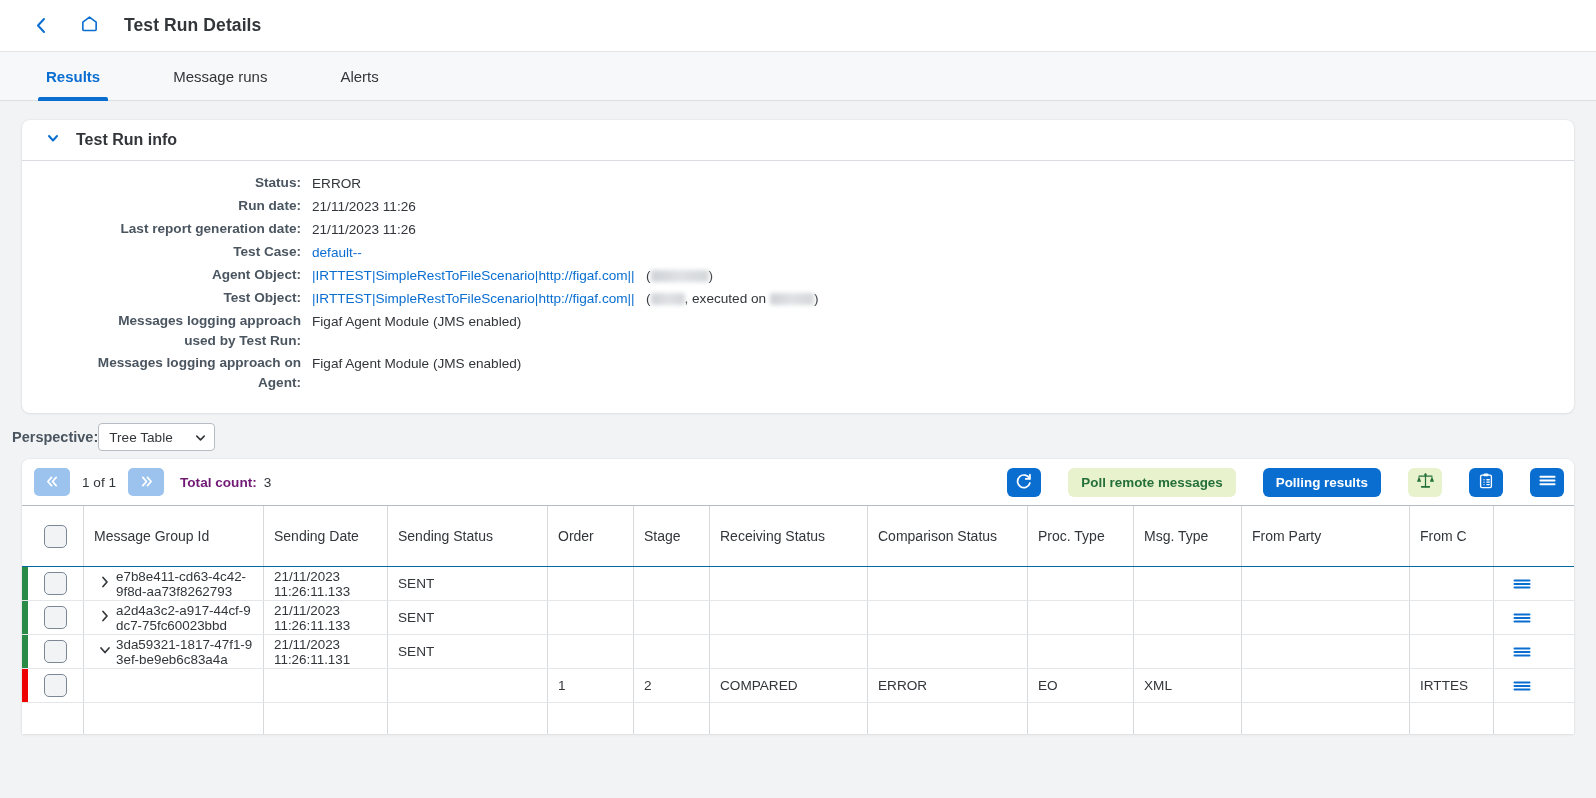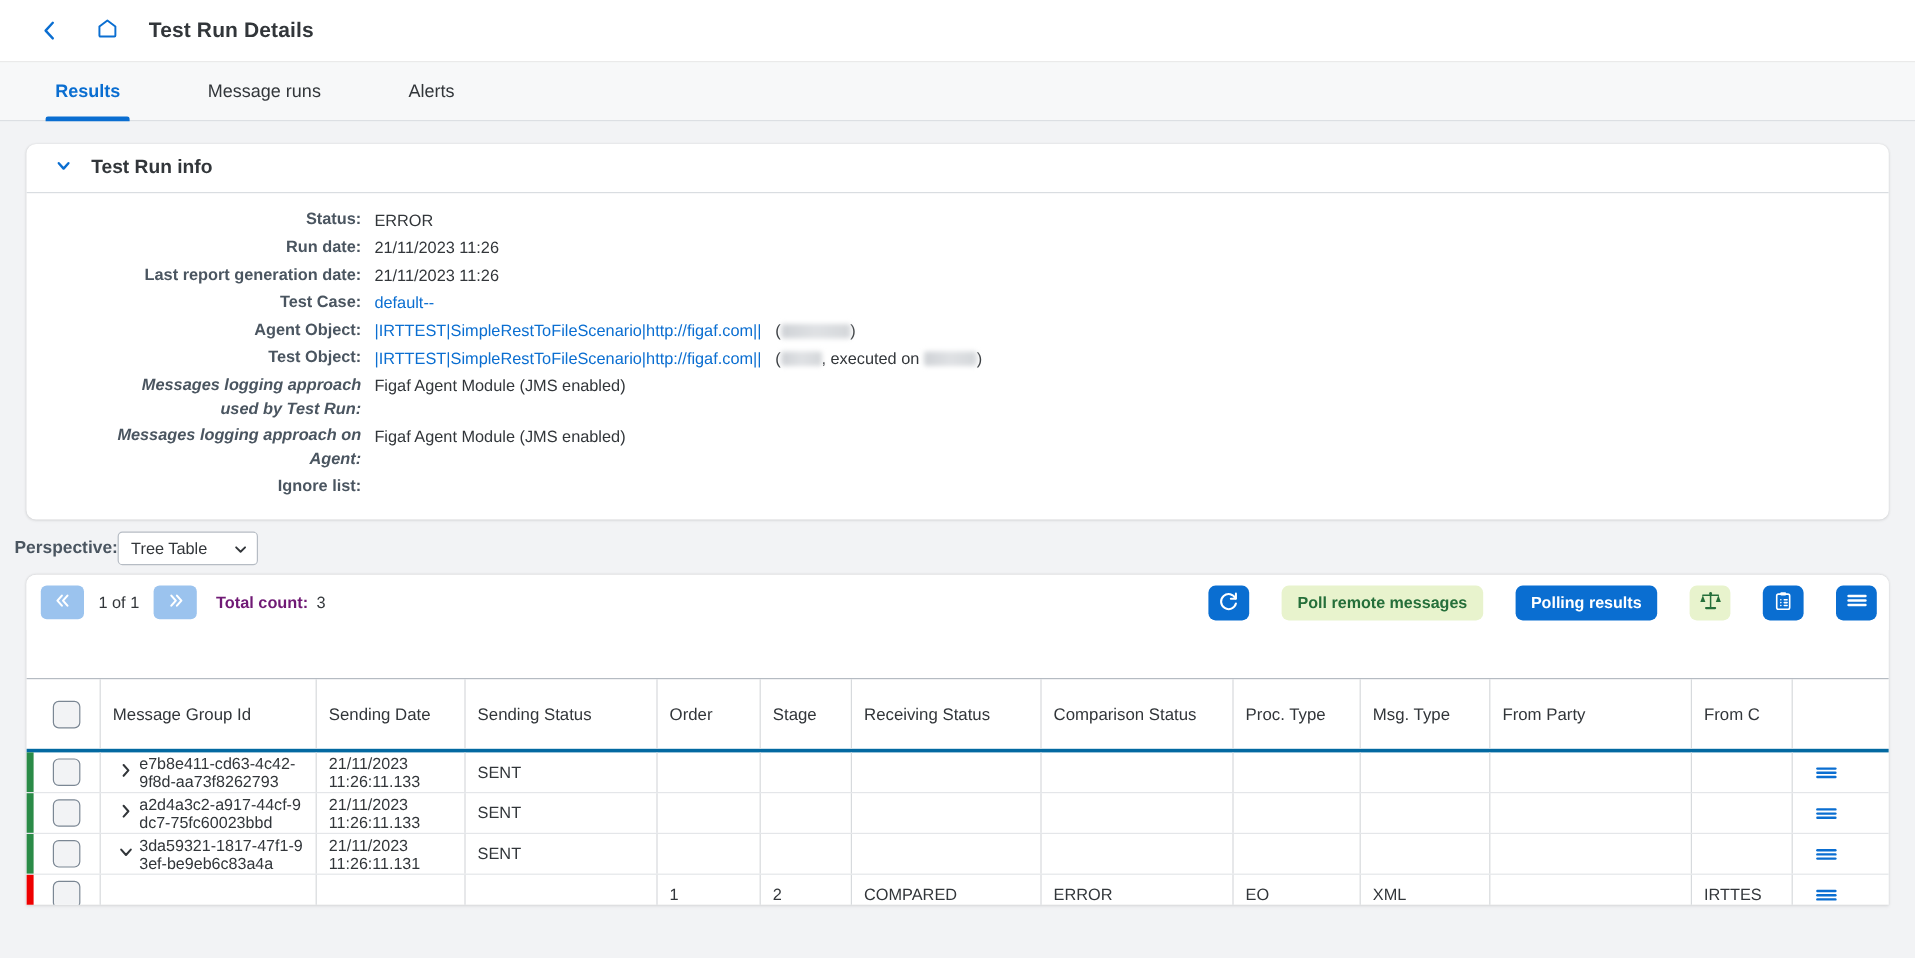--- a/index.html
+++ b/index.html
@@ -121,21 +121,21 @@
     color: #4a5560;
     padding-right: 11px;
     flex: 0 0 290px;
     white-space: pre-line;
   }
   .info-value {
     font-size: 13.6px;
     color: #32363a;
     padding-top: 1px;
   }
-  .info-row.tall .info-label { line-height: 20px; font-style: italic; }
+  .info-row.tall .info-label { line-height: 20px; }
   .link {
     color: #0a6ed1;
     text-decoration: none;
     cursor: pointer;
   }
   .link-block { display: block; margin-bottom: 2px; }
   .redact {
     display: inline-block;
     vertical-align: middle;
     border-radius: 2px;
@@ -253,23 +253,22 @@
   }
 
   
   .grid { width: 100%; }
   .grid-row {
     display: flex;
     align-items: stretch;
   }
   .grid-head {
     border-top: 1px solid #b5bbc2;
-    border-bottom: 3px solid #0369a1;
+    border-bottom: 1px solid #0369a1;
     height: 62px;
-    margin-top: 40px;
   }
   .cell {
     display: flex;
     align-items: center;
     padding: 0 10px;
     font-size: 13.6px;
     color: #32363a;
     border-right: 1px solid #d7dadd;
     overflow: hidden;
     white-space: nowrap;
@@ -430,21 +429,20 @@
       <div class="info-value">Figaf Agent Module (JMS enabled)</div>
     </div>
 
     <div class="info-row tall">
       <div class="info-label">Messages logging approach on
 Agent:</div>
       <div class="info-value">Figaf Agent Module (JMS enabled)</div>
     </div>
 
     <div class="info-row">
-      <div class="info-label">Ignore list:</div>
     </div>
 
   </div>
 </div>
 
 <div class="persp-bar">
   <div class="persp-label">Perspective:</div>
   <div class="select">
     <span>Tree Table</span>
     <span class="caret">

